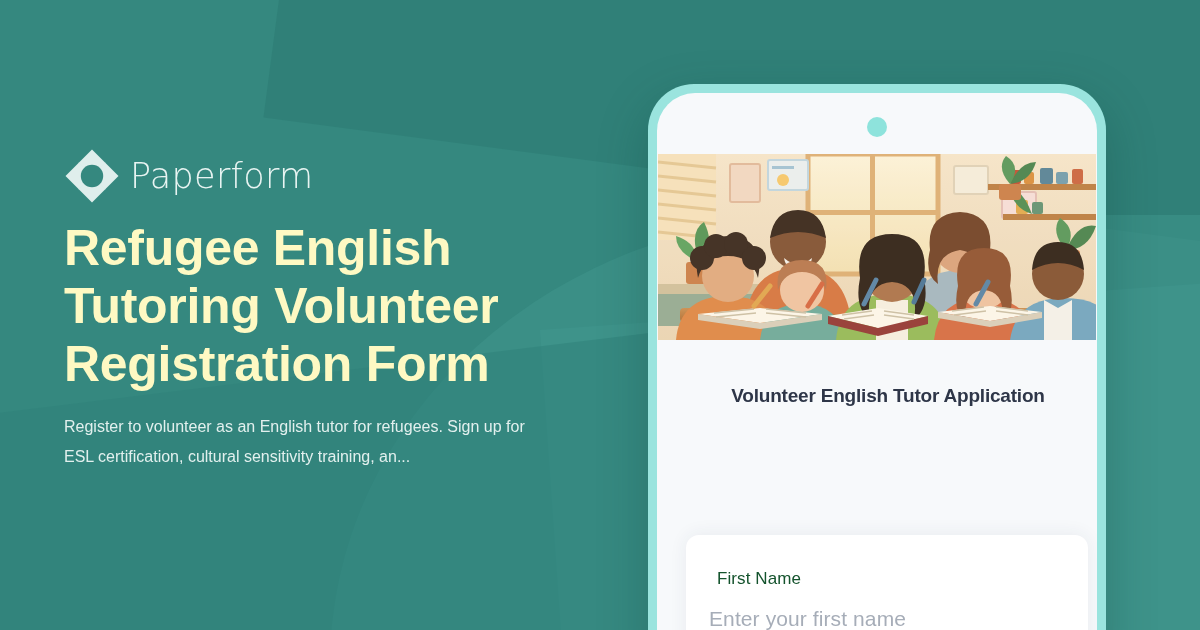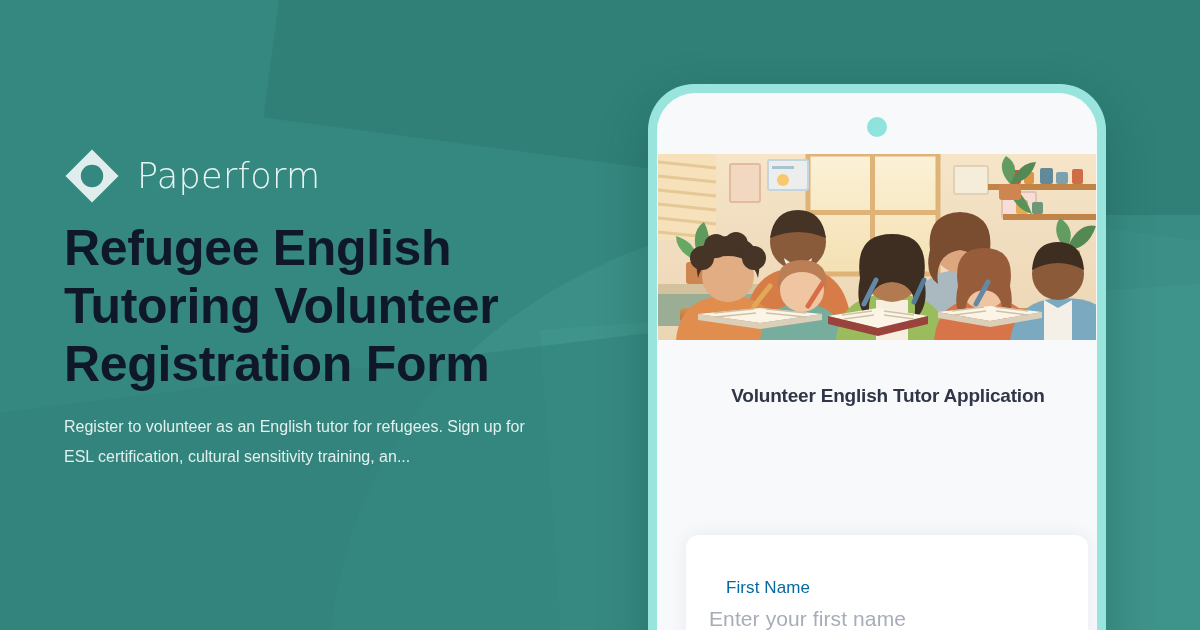--- a/index.html
+++ b/index.html
@@ -25,30 +25,30 @@
     border-radius:50% 0 0 0;background:#3f958c;opacity:.55;
   }
   .bg-dark-left{
     position:absolute;left:-60px;top:420px;width:760px;height:320px;
     background:#2f827a;transform:rotate(-7deg);transform-origin:0 0;opacity:.55;
   }
 
   
   .left-col{position:absolute;left:64px;top:0;width:520px;height:630px;}
 
-  .brand{position:absolute;left:0;top:148px;display:flex;align-items:center;gap:17px;}
+  .brand{position:absolute;left:0;top:148px;display:flex;align-items:center;gap:10px;}
   .brand-mark{width:56px;height:56px;flex:none;display:block;}
   .brand-word{
     color:#e8f4f2;font-size:35px;letter-spacing:.3px;font-weight:300;
     font-family:"DejaVu Sans","Liberation Sans",sans-serif;line-height:1;
   }
 
   .headline{
     position:absolute;left:0;top:219px;width:520px;margin:0;
-    color:#0f172a;font-size:50px;line-height:58px;font-weight:bold;
+    color:#fef9c3;font-size:50px;line-height:58px;font-weight:bold;
     letter-spacing:-.3px;
   }
   .subcopy{
     position:absolute;left:0;top:412px;width:480px;margin:0;
     color:#e2f0ee;font-size:16px;line-height:30px;font-weight:400;
   }
 
   
   .phone{
     position:absolute;left:648px;top:84px;width:458px;height:580px;
@@ -71,22 +71,22 @@
   .form-title{
     position:absolute;left:24px;top:272px;width:392px;margin:11px;text-align:center;
     color:#2e3648;font-size:19px;line-height:40px;font-weight:bold;letter-spacing:-.2px;
   }
   .form-card{
     position:absolute;left:29px;top:442px;width:402px;height:129px;
     background:#ffffff;border-radius:13px 13px 0 0;
     box-shadow:0 -1px 18px rgba(40,60,90,.07);
   }
   .field-label{
-    position:absolute;left:23px;top:26px;margin:17px;
-    color:#0369a1;font-size:17px;font-weight:400;letter-spacing:.1px;
+    position:absolute;left:23px;top:26px;margin:8px;
+    color:#14532d;font-size:17px;font-weight:400;letter-spacing:.1px;
   }
   .field-input{
     position:absolute;left:23px;top:72px;width:356px;
     color:#a6adb8;font-size:21px;font-weight:400;letter-spacing:.1px;
   }
 </style>
 </head>
 <body>
 
 <div class="stage">

